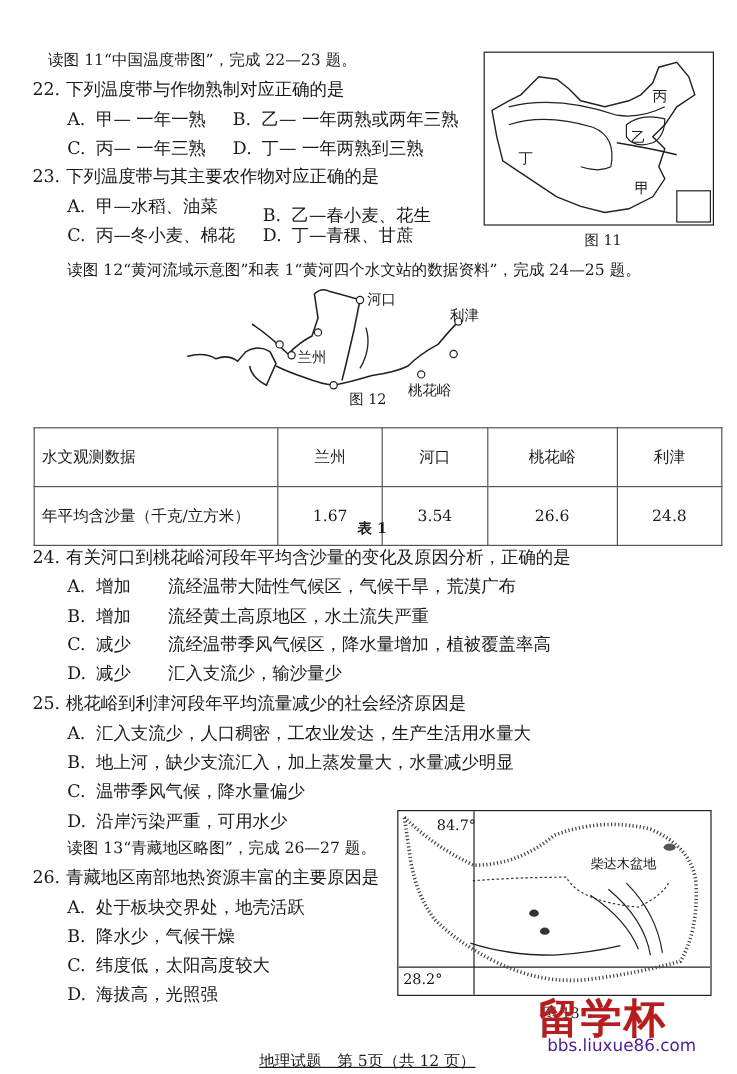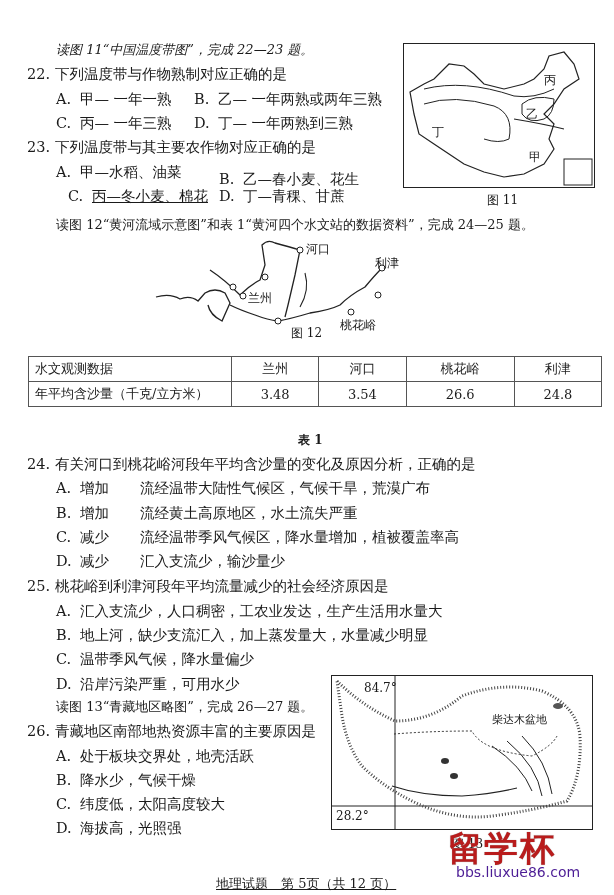--- a/index.html
+++ b/index.html
@@ -7,45 +7,45 @@
          font-family:"DejaVu Serif","Liberation Serif",serif; color:#1a1a1a; }
   .abs { position:absolute; white-space:nowrap; }
   .intro { font-size:13px; }
   .q { font-size:14.5px; }
   .opt { font-size:14.5px; }
   .num { display:inline-block; width:28px; }
   .letter { display:inline-block; width:24px; }
   .fig { border:1.5px solid #222; background:#fff; position:absolute; }
   .cap { font-size:12px; position:absolute; }
   table.data { position:absolute; left:28px; top:356px; width:574px; border-collapse:collapse; font-size:13px; }
-  table.data td { border:1px solid #555; height:24px; padding:0 6px; text-align:center; }
+  table.data td { border:1px solid #555; height:24px; padding:12px 6px; text-align:center; }
   table.data td.lbl { text-align:left; width:190px; }
   .footer { font-size:13px;text-decoration:underline; }
   .wm1 { font-family:"DejaVu Sans",sans-serif; font-weight:bold; font-size:34px; color:#b91c1c; letter-spacing:2px; text-shadow:0 0 1px #999; }
   .wm2 { font-family:"DejaVu Sans",sans-serif; font-size:14px; color:#4c1d95; }
 </style>
 </head>
 <body>
 
-<div class="abs intro" style="left:56px;top:41px;font-style:italic;">读图 11“中国温度带图”，完成 22—23 题。</div>
+<div class="abs intro" style="left:40px;top:41px;">读图 11“中国温度带图”，完成 22—23 题。</div>
 
 <div class="abs q" style="left:27px;top:65px;">
   <span class="num">22.</span><span>下列温度带与作物熟制对应正确的是</span>
 </div>
 <div class="abs opt" style="left:56px;top:90px;"><span class="letter">A.</span><span>甲— 一年一熟</span></div>
 <div class="abs opt" style="left:194px;top:90px;"><span class="letter">B.</span><span>乙— 一年两熟或两年三熟</span></div>
 <div class="abs opt" style="left:56px;top:114px;"><span class="letter">C.</span><span>丙— 一年三熟</span></div>
 <div class="abs opt" style="left:194px;top:114px;"><span class="letter">D.</span><span>丁— 一年两熟到三熟</span></div>
 
 <div class="abs q" style="left:27px;top:138px;">
   <span class="num">23.</span><span>下列温度带与其主要农作物对应正确的是</span>
 </div>
 <div class="abs opt" style="left:56px;top:163px;"><span class="letter">A.</span><span>甲—水稻、油菜</span></div>
 <div class="abs opt" style="left:219px;top:170px;"><span class="letter">B.</span><span>乙—春小麦、花生</span></div>
-<div class="abs opt" style="left:68px;top:187px;text-decoration:underline;"><span class="letter">C.</span><span>丙—冬小麦、棉花</span></div>
+<div class="abs opt" style="left:56px;top:187px;"><span class="letter">C.</span><span>丙—冬小麦、棉花</span></div>
 <div class="abs opt" style="left:219px;top:187px;"><span class="letter">D.</span><span>丁—青稞、甘蔗</span></div>
 
 <div class="fig" style="left:403px;top:43px;width:190px;height:143px;">
   <svg width="190" height="143" viewBox="0 0 190 143">
     <path d="M6,48 L20,40 L30,35 L45,20 L60,22 L70,30 L80,40 L100,45 L120,40 L130,35 L140,25 L145,12 L160,8 L170,20 L175,35 L160,45 L150,60 L140,70 L150,80 L145,95 L150,105 L140,120 L120,130 L100,133 L80,128 L60,120 L45,110 L30,100 L15,90 L10,70 Z" fill="none" stroke="#222" stroke-width="1.2"></path>
     <path d="M20,45 Q60,35 110,52 Q130,55 150,45" fill="none" stroke="#222" stroke-width="1"></path>
     <path d="M20,60 Q50,50 90,62 Q110,70 105,95 Q95,100 80,95" fill="none" stroke="#222" stroke-width="1"></path>
     <path d="M110,75 Q140,80 160,85" fill="none" stroke="#222" stroke-width="1.2"></path>
     <path d="M118,60 Q130,50 150,55 Q150,70 140,75 Q125,80 118,70 Z" fill="none" stroke="#222" stroke-width="1"></path>
     <rect x="160" y="115" width="28" height="26" fill="none" stroke="#222" stroke-width="1"></rect>
@@ -85,21 +85,21 @@
   <tbody>
       <tr>
     <td class="lbl">水文观测数据</td>
     <td>兰州</td>
     <td>河口</td>
     <td>桃花峪</td>
     <td>利津</td>
   </tr>
   <tr>
     <td class="lbl">年平均含沙量（千克/立方米）</td>
-    <td>3.48</td>
+    <td>1.67</td>
     <td>3.54</td>
     <td>26.6</td>
     <td>24.8</td>
   </tr>
 </tbody>
   </table>
 <div class="cap" style="left:298px;top:432px;font-weight:bold;">表 1</div>
 
 <div class="abs q" style="left:27px;top:455px;">
   <span class="num">24.</span><span>有关河口到桃花峪河段年平均含沙量的变化及原因分析，正确的是</span>

